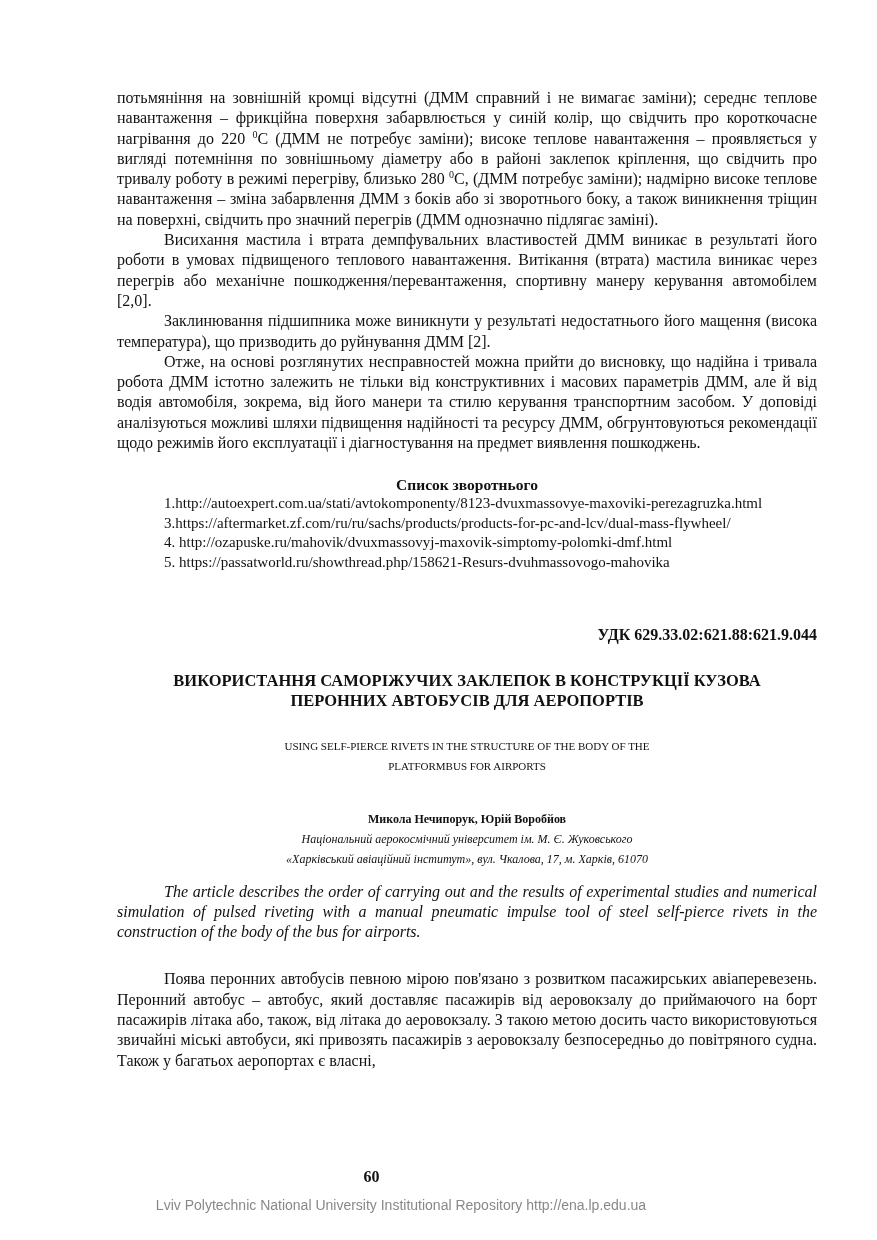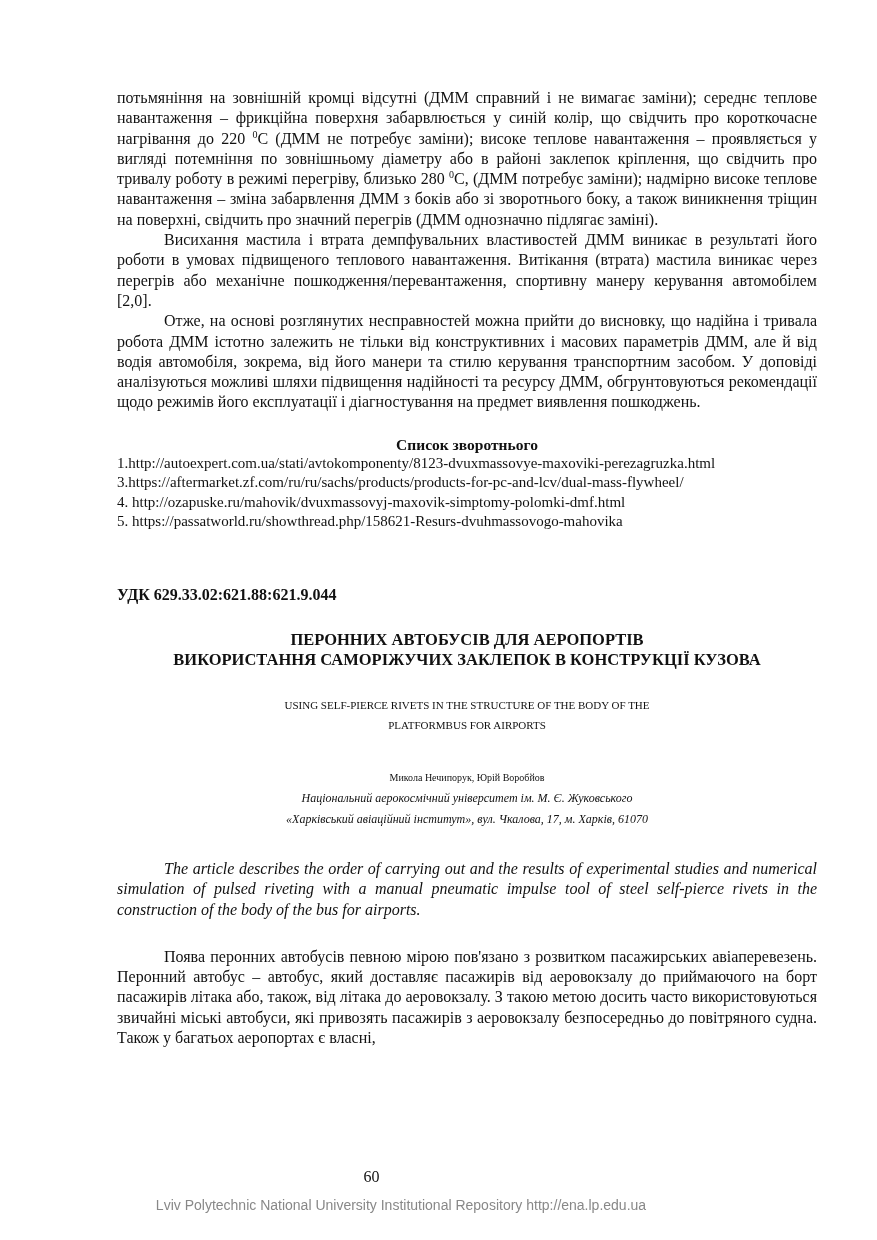--- a/index.html
+++ b/index.html
@@ -3,53 +3,54 @@
 <meta charset="utf-8">
 <style>
   html, body { margin: 0; padding: 0; background: #ffffff; }
   body { width: 877px; height: 1240px; position: relative; overflow: hidden;
     font-family: "Liberation Serif", serif; color: #111; }
   .page { position: absolute; left: 117px; top: 88px; width: 700px; font-size: 16px; line-height: 20.3px; }
   p { margin: 0; text-align: justify; text-align-last: left; }
   .ind { text-indent: 47px; }
   sup { font-size: 10px; line-height: 0; vertical-align: 6px; }
   .refs-title { text-align: center; font-weight: bold; margin-top: 22px; font-size: 15.5px; line-height: 19px; }
-  .refs { font-size: 15px; line-height: 19.5px; }
+  .refs { margin-left: 47px; font-size: 15px; line-height: 19.5px; }
   .refs div { white-space: nowrap; }
-  .udk { font-weight: bold; margin-top: 53px; font-size: 16px; }
+  .udk { font-weight: bold; margin-top: 53px; font-size: 16px; text-align: right; }
   .title-ua { text-align: center; font-weight: bold; margin-top: 25px; line-height: 20px; font-size: 16.5px; }
   .title-en { text-align: center; margin-top: 25px; line-height: 20px; font-size: 11px; }
-  .authors { text-align: center; font-weight: normal; margin-top: 33px; font-size: 10px; }
+  .authors { text-align: center; font-weight: bold; margin-top: 33px; font-size: 12px; }
   .affil { text-align: center; font-style: italic; font-size: 12px; }
-  .abstract { font-style: italic; margin-top: 30px; }
+  .abstract { font-style: italic; margin-top: 12px; }
   .body2 { margin-top: 27px; }
-  .pagenum { position: absolute; top: 1168px; left: 0; width: 743px; text-align: center; font-size: 16px; }
+  .pagenum { position: absolute; top: 1168px; left: 0; width: 743px; text-align: center; font-size: 16px; font-weight: bold; }
   .footer { position: absolute; top: 1197px; left: 0; width: 802px; text-align: center;
     font-family: "Liberation Sans", sans-serif; font-size: 14px; color: #888888; }
 </style>
 </head>
 <body>
 
 <div class="page">
   <p><span>потьмяніння на зовнішній кромці відсутні (ДММ справний і не вимагає заміни); середнє теплове навантаження – фрикційна поверхня забарвлюється у синій колір, що свідчить про короткочасне нагрівання до 220 </span><sup>0</sup><span>С (ДММ не потребує заміни); високе теплове навантаження – проявляється у вигляді потемніння по зовнішньому діаметру або в районі заклепок кріплення, що свідчить про тривалу роботу в режимі перегріву, близько 280 </span><sup>0</sup><span>С, (ДММ потребує заміни); надмірно високе теплове навантаження – зміна забарвлення ДММ з боків або зі зворотнього боку, а також виникнення тріщин на поверхні, свідчить про значний перегрів (ДММ однозначно підлягає заміні).</span></p>
   <p class="ind">Висихання мастила і втрата демпфувальних властивостей ДММ виникає в результаті його роботи в умовах підвищеного теплового навантаження. Витікання (втрата) мастила виникає через перегрів або механічне пошкодження/перевантаження, спортивну манеру керування автомобілем [2,0].</p>
+  <p class="ind">Заклинювання підшипника може виникнути у результаті недостатнього його мащення (висока температура), що призводить до руйнування ДММ [2].</p>
   <p class="ind">Отже, на основі розглянутих несправностей можна прийти до висновку, що надійна і тривала робота ДММ істотно залежить не тільки від конструктивних і масових параметрів ДММ, але й від водія автомобіля, зокрема, від його манери та стилю керування транспортним засобом. У доповіді аналізуються можливі шляхи підвищення надійності та ресурсу ДММ, обгрунтовуються рекомендації щодо режимів його експлуатації і діагностування на предмет виявлення пошкоджень.</p>
 
   <div class="refs-title">Список зворотнього</div>
   <div class="refs">
     <div>1.http://autoexpert.com.ua/stati/avtokomponenty/8123-dvuxmassovye-maxoviki-perezagruzka.html</div>
     <div>3.https://aftermarket.zf.com/ru/ru/sachs/products/products-for-pc-and-lcv/dual-mass-flywheel/</div>
     <div>4. http://ozapuske.ru/mahovik/dvuxmassovyj-maxovik-simptomy-polomki-dmf.html</div>
     <div>5. https://passatworld.ru/showthread.php/158621-Resurs-dvuhmassovogo-mahovika</div>
   </div>
 
   <div class="udk">УДК 629.33.02:621.88:621.9.044</div>
   <div class="title-ua">
+    <div>ВИКОРИСТАННЯ САМОРІЖУЧИХ ЗАКЛЕПОК В КОНСТРУКЦІЇ КУЗОВА</div>
     <div>ПЕРОННИХ АВТОБУСІВ ДЛЯ АЕРОПОРТІВ</div>
-    <div>ВИКОРИСТАННЯ САМОРІЖУЧИХ ЗАКЛЕПОК В КОНСТРУКЦІЇ КУЗОВА</div>
   </div>
   <div class="title-en">
     <div>USING SELF-PIERCE RIVETS IN THE STRUCTURE OF THE BODY OF THE</div>
     <div>PLATFORMBUS FOR AIRPORTS</div>
   </div>
   <div class="authors">Микола Нечипорук, Юрій Воробйов</div>
   <div class="affil">
     <div>Національний аерокосмічний університет ім. М. Є. Жуковського</div>
     <div>«Харківський авіаційний інститут», вул. Чкалова, 17, м. Харків, 61070</div>
   </div>

